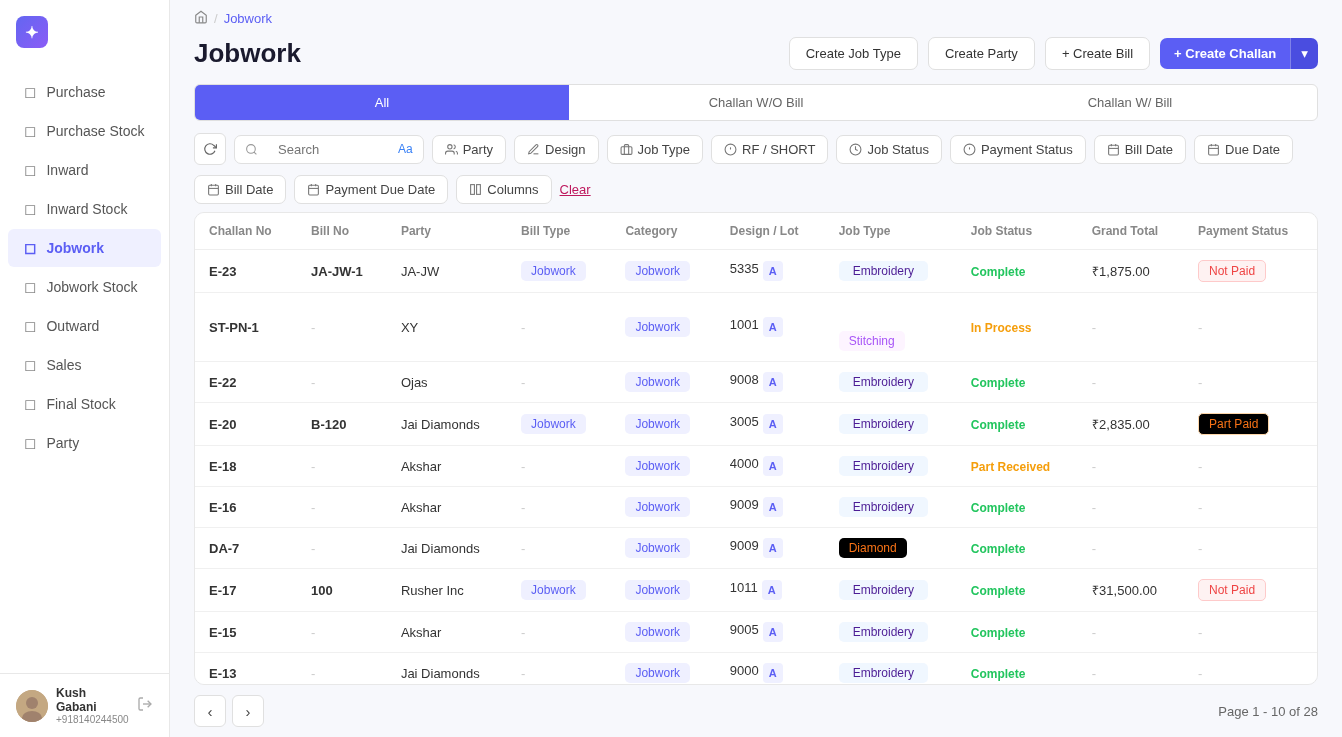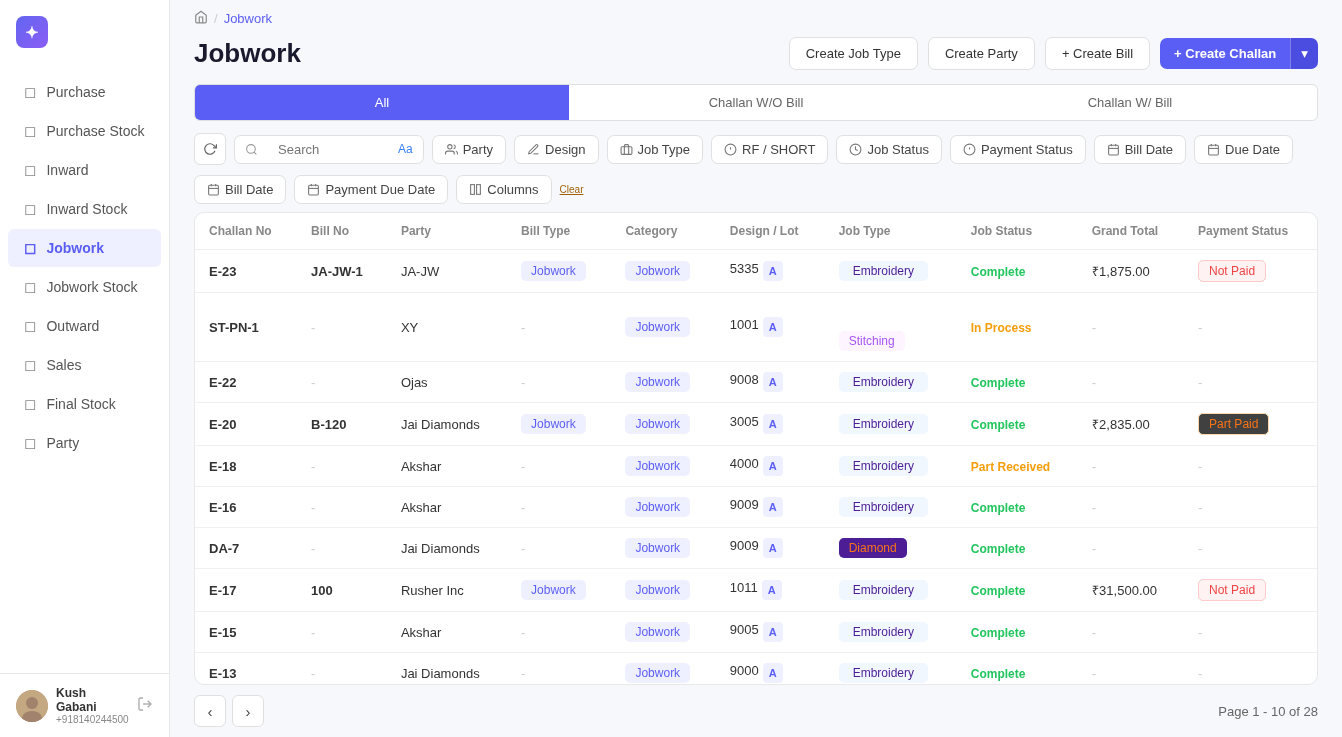--- a/index.html
+++ b/index.html
@@ -44,48 +44,48 @@
     .tab.active { background: #5b5ef4; color: #fff; }
 
     
     .filters { display: flex; flex-wrap: wrap; gap: 8px; padding: 12px 24px 6px; align-items: center; }
     .filter-refresh { width: 32px; height: 32px; display: flex; align-items: center; justify-content: center; cursor: pointer; color: #666; border-radius: 6px; border: 1px solid #e0e0e0; background: #fff; }
     .filter-search { display: flex; align-items: center; gap: 20px; border: 1px solid #e0e0e0; border-radius: 7px; padding: 6px 10px; background: #fff; min-width: 160px; }
     .filter-search input { border: none; outline: none; font-size: 13px; color: #555; background: transparent; width: 90px; }
     .filter-btn { display: flex; align-items: center; gap: 5px; border: 1px solid #e0e0e0; border-radius: 7px; padding: 6px 12px; background: #fff; cursor: pointer; font-size: 13px; color: #444; }
 
     .filters-row2 { display: flex; gap: 8px; padding: 4px 24px 8px; align-items: center; }
-    .clear-btn { color: #a16207; font-size: 10px; cursor: pointer; background: none; border: none; text-decoration: underline; }
+    .clear-btn { color: #be185d; font-size: 13px; cursor: pointer; background: none; border: none; text-decoration: underline; }
 
     
     .table-container { flex: 1; overflow: auto; margin: 0 24px; border: 1px solid #e8e8e8; border-radius: 10px; background: #fff; }
     table { width: 100%; border-collapse: collapse; }
     thead tr { border-bottom: 1px solid #eee; background: #fff; }
     thead th { padding: 11px 14px; text-align: left; font-size: 12px; font-weight: 600; color: #888; white-space: nowrap; }
     tbody tr { border-bottom: 1px solid #f0f0f0; }
     tbody td { padding: 10px 14px; font-size: 13px; color: #333; white-space: nowrap; }
     .dash { color: #ccc; }
 
     
     .badge { display: inline-flex; align-items: center; padding: 3px 10px; border-radius: 5px; font-size: 12px; font-weight: 500; }
     .badge-purple { background: #eff0ff; color: #5b5ef4; }
     .badge-complete { color: #22c55e; font-weight: 600; font-size: 12px; }
     .badge-inprocess { color: #f59e0b; font-weight: 600; font-size: 12px; }
     .badge-partreceived { color: #f59e0b; font-weight: 600; font-size: 12px; }
     .status-notpaid { background: #fef2f2; color: #ef4444; border: 1px solid #fecaca; padding: 3px 10px; border-radius: 5px; font-size: 12px; font-weight: 500; display: inline-flex; }
-    .status-partpaid { background: #404040; color: #f97316; border: 1px solid #fed7aa; padding: 3px 10px; border-radius: 5px; font-size: 12px; font-weight: 500; display: inline-flex; }
+    .status-partpaid { background: #000000; color: #f97316; border: 1px solid #fed7aa; padding: 3px 10px; border-radius: 5px; font-size: 12px; font-weight: 500; display: inline-flex; }
 
     .lot-badge { display: inline-flex; gap: 4px; }
     .lot-num { font-size: 13px; color: #333; }
     .lot-a { width: 20px; height: 20px; background: #eff0ff; color: #5b5ef4; border-radius: 4px; display: inline-flex; align-items: center; justify-content: center; font-size: 11px; font-weight: 700; }
 
     
     .job-embroidery { background: #f0f7ff; color: #4c1d95; border-radius: 5px; padding: 3px 14px; font-size: 12px; font-weight: 500; display: inline-flex; }
     .job-stitching { background: #fdf4ff; color: #a855f7; border-radius: 5px; padding: 3px 10px; font-size: 12px; font-weight: 500; display: inline-flex; margin-top: 28px; }
-    .job-diamond { background: #4c1d95; color: #f97316; border-radius: 5px; padding: 3px 10px; font-size: 12px; font-weight: 500; display: inline-flex; }
+    .job-diamond { background: #000000; color: #f97316; border-radius: 5px; padding: 3px 10px; font-size: 12px; font-weight: 500; display: inline-flex; }
 
     
     .pagination { display: flex; align-items: center; justify-content: space-between; padding: 10px 24px; }
     .pagination-nav { display: flex; gap: 6px; }
     .page-nav-btn { width: 32px; height: 32px; display: flex; align-items: center; justify-content: center; border: 1px solid #e0e0e0; border-radius: 6px; cursor: pointer; background: #fff; color: #444; font-size: 15px; }
     .page-info { font-size: 13px; color: #666; }
   </style>
 </head>
 <body>
 

